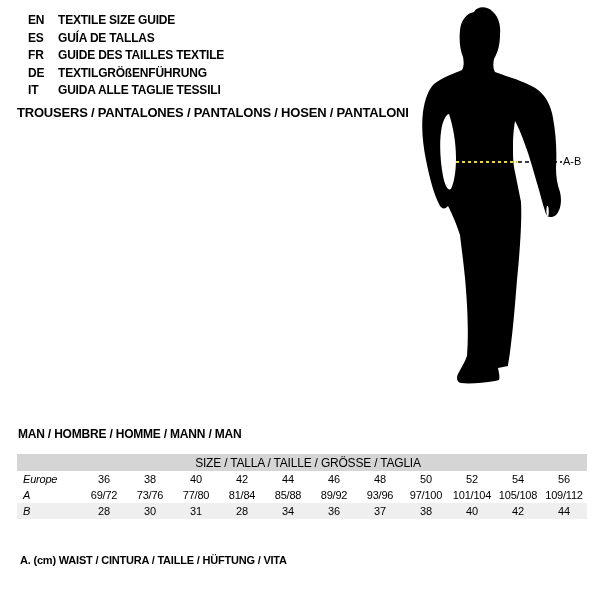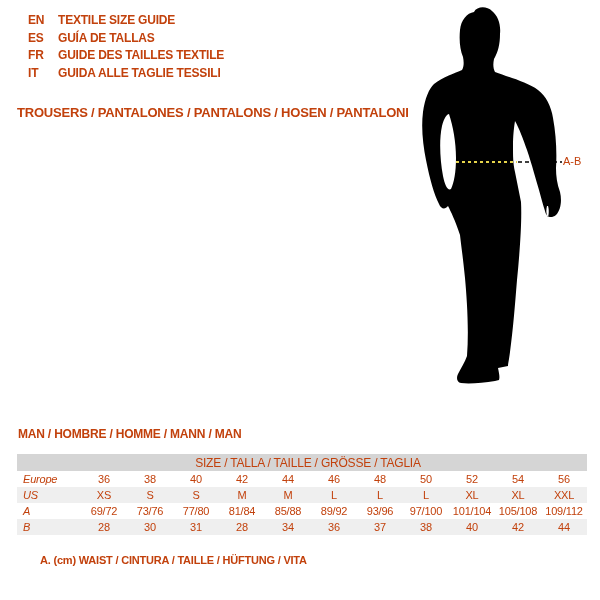--- a/index.html
+++ b/index.html
@@ -1,18 +1,18 @@
 <!DOCTYPE html>
 <html><head>
 <meta charset="utf-8">
 <style>
   html,body{margin:0;padding:0;background:#fff;}
   .page{
     position:relative;width:600px;height:600px;background:#ffffff;overflow:hidden;
-    font-family:"Liberation Sans",sans-serif;color:#c2410c;letter-spacing:-0.2px;
+    font-family:"Liberation Sans",sans-serif;color:#000000;letter-spacing:-0.2px;
   }
   
   .lang-list{position:absolute;left:28px;top:12px;}
   .lang-row{display:flex;height:17.5px;line-height:17.5px;font-size:12px;font-weight:700;}
   .lang-code{width:30px;}
   .lang-label{white-space:nowrap;}
   
   .product-heading{position:absolute;left:17px;top:105px;font-size:13px;font-weight:700;white-space:nowrap;}
   .section-heading{position:absolute;left:18px;top:427px;font-size:12px;font-weight:700;white-space:nowrap;}
   
@@ -25,40 +25,44 @@
   }
   .size-table col.col-label{width:64px;}
   .size-table .thead-row th{
     background:#d5d5d5;height:17px;font-weight:400;font-size:12px;
     text-align:center;padding:0 0 0 12px;white-space:nowrap;
   }
   .size-table td{height:16px;text-align:center;padding:0;white-space:nowrap;}
   .size-table td.lbl{text-align:left;padding-left:6px;font-style:italic;}
   .size-table tr.alt td{background:#efefef;}
   
-  .notes{position:absolute;left:20px;top:552px;margin-left:20px;}
+  .notes{position:absolute;left:20px;top:552px;}
   .note-line{height:16px;line-height:16px;font-size:11px;font-weight:700;white-space:nowrap;}
 </style>
 </head>
 <body>
 
 <div class="page">
 
   <div class="lang-list">
     <div class="lang-row">
       <span class="lang-code">EN</span>
       <span class="lang-label">TEXTILE SIZE GUIDE</span>
     </div>
     <div class="lang-row">
       <span class="lang-code">ES</span>
       <span class="lang-label">GUÍA DE TALLAS</span>
     </div>
     <div class="lang-row">
       <span class="lang-code">FR</span>
       <span class="lang-label">GUIDE DES TAILLES TEXTILE</span>
+    </div>
+    <div class="lang-row">
+      <span class="lang-code">DE</span>
+      <span class="lang-label">TEXTILGRÖßENFÜHRUNG</span>
     </div>
     <div class="lang-row">
       <span class="lang-code">IT</span>
       <span class="lang-label">GUIDA ALLE TAGLIE TESSILI</span>
     </div>
   </div>
 
   <div class="product-heading">TROUSERS / PANTALONES / PANTALONS / HOSEN / PANTALONI</div>
 
   <svg class="figure-svg" viewBox="0 0 190 420" xmlns="http://www.w3.org/2000/svg">
@@ -112,34 +116,20 @@
         <td>40</td>
         <td>42</td>
         <td>44</td>
         <td>46</td>
         <td>48</td>
         <td>50</td>
         <td>52</td>
         <td>54</td>
         <td>56</td>
       </tr>
-      <tr class="alt">
-        <td class="lbl">US</td>
-        <td>XS</td>
-        <td>S</td>
-        <td>S</td>
-        <td>M</td>
-        <td>M</td>
-        <td>L</td>
-        <td>L</td>
-        <td>L</td>
-        <td>XL</td>
-        <td>XL</td>
-        <td>XXL</td>
-      </tr>
       <tr>
         <td class="lbl">A</td>
         <td>69/72</td>
         <td>73/76</td>
         <td>77/80</td>
         <td>81/84</td>
         <td>85/88</td>
         <td>89/92</td>
         <td>93/96</td>
         <td>97/100</td>

